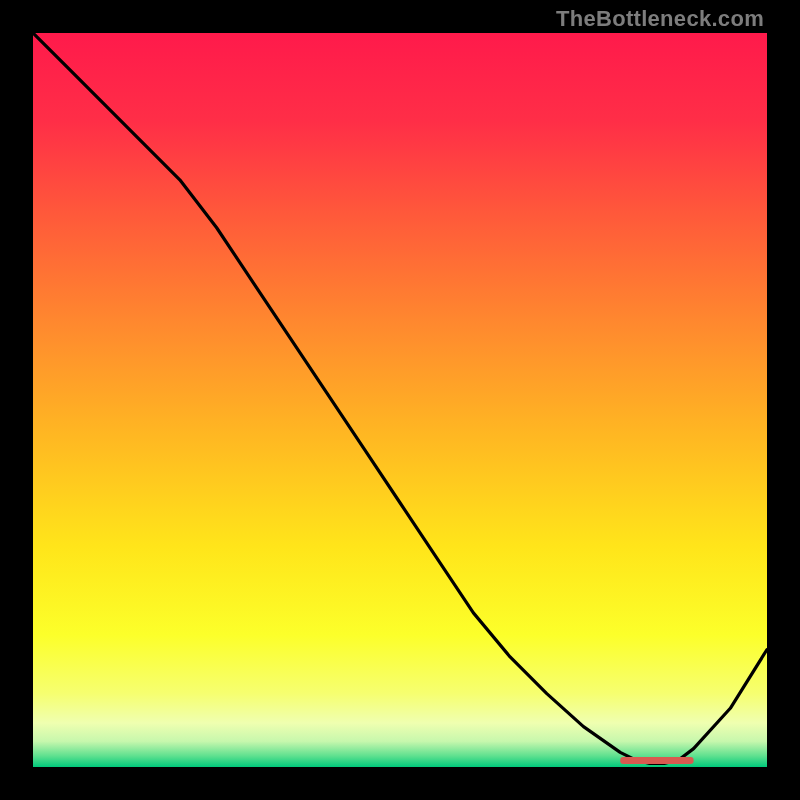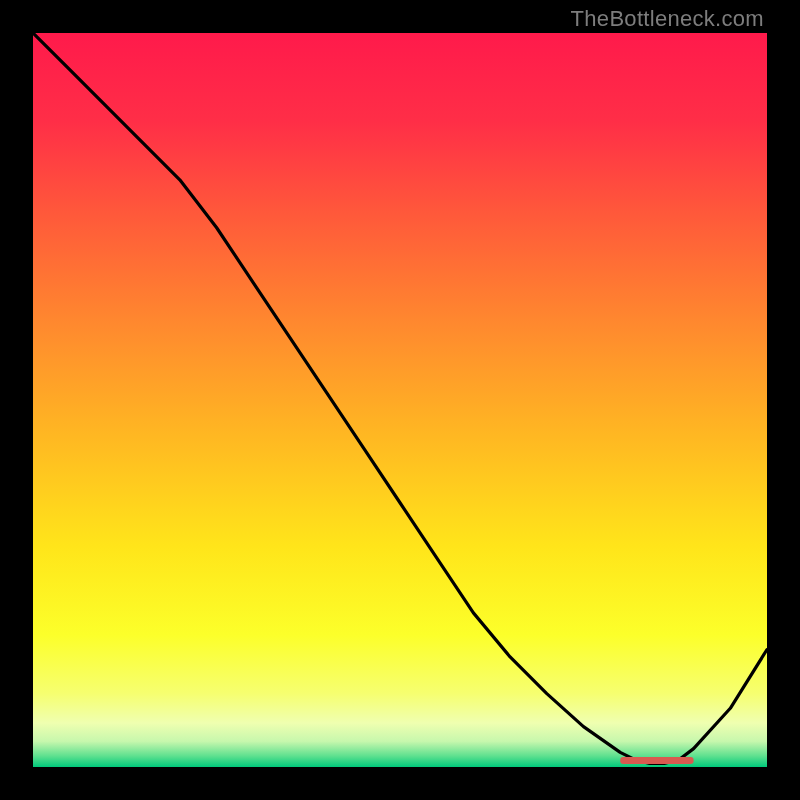--- a/index.html
+++ b/index.html
@@ -25,21 +25,21 @@
     top: 0;
     width: 734px;
     height: 734px;
   }
   .watermark {
     position: absolute;
     top: 6px;
     right: 36px;
     color: #7d7d7d;
     font-size: 22px;
-    font-weight: 400;
+    font-weight: 700;
     letter-spacing: 0.3px;
   }
 </style>
 </head>
 <body>
 
 <div class="watermark">TheBottleneck.com</div>
 
 <div class="frame">
   <svg class="plot" viewBox="0 0 734 734" preserveAspectRatio="none">

